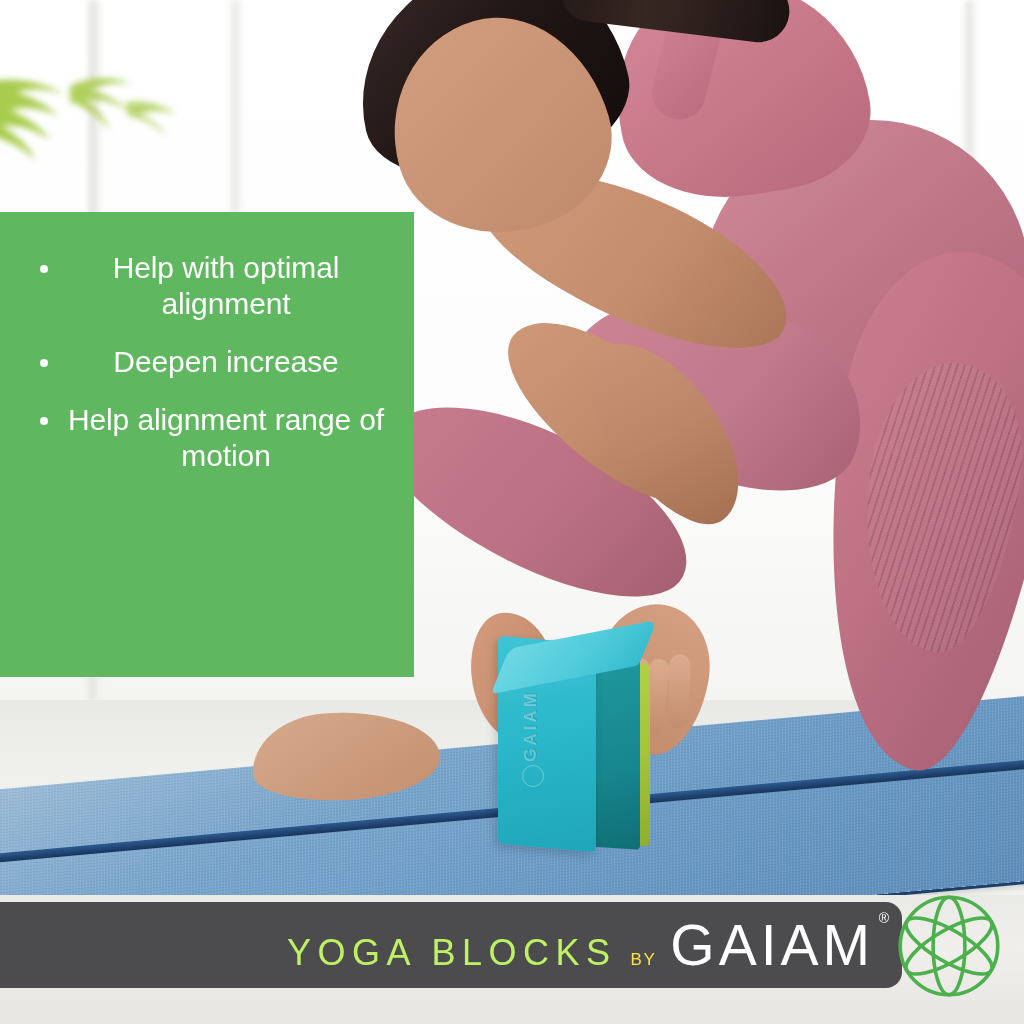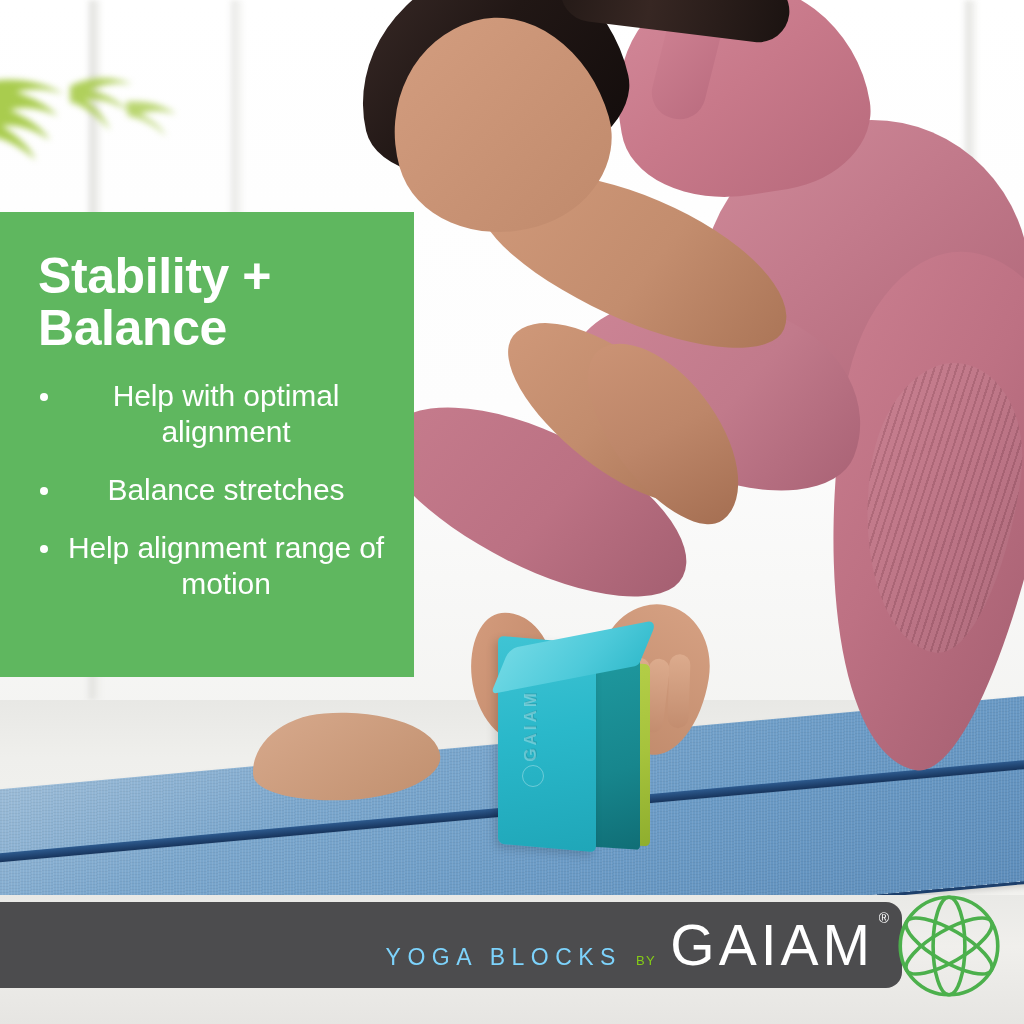--- a/index.html
+++ b/index.html
@@ -311,28 +311,28 @@
     align-items: center;
     justify-content: flex-end;
     padding-right: 28px;
   }
   .banner-text-wrap {
     display: flex;
     align-items: baseline;
     gap: 14px;
   }
   .banner-yoga {
-    color: #7dd3fc;
-    font-size: 23px;
+    color: #bef264;
+    font-size: 36px;
     font-weight: 300;
     letter-spacing: 6.5px;
   }
   .banner-by {
-    color: #84cc16;
-    font-size: 13px;
+    color: #fde047;
+    font-size: 17px;
     font-weight: 400;
     letter-spacing: 1.5px;
   }
   .banner-gaiam {
     color: #ffffff;
     font-size: 57px;
     font-weight: 300;
     letter-spacing: 4px;
     position: relative;
   }
@@ -412,25 +412,23 @@
 
     <div class="block-green"></div>
     <div class="block-teal-side"></div>
     <div class="block-front"></div>
     <div class="block-top"></div>
     <div class="emboss">GAIAM</div>
     <div class="emboss-mark"></div>
   </div>
 
   <div class="panel">
-    <div class="panel-title">Stability +
-Balance</div>
     <ul class="bullets">
       <li class="bullet">Help with optimal alignment</li>
-      <li class="bullet">Balance stretches</li>
+      <li class="bullet">Deepen increase</li>
       <li class="bullet">Help alignment range of motion</li>
     </ul>
   </div>
 
   <div class="banner">
     <div class="banner-bg"></div>
 
     <div class="banner-bar">
       <div class="banner-text-wrap">
         <span class="banner-yoga">YOGA BLOCKS</span>

